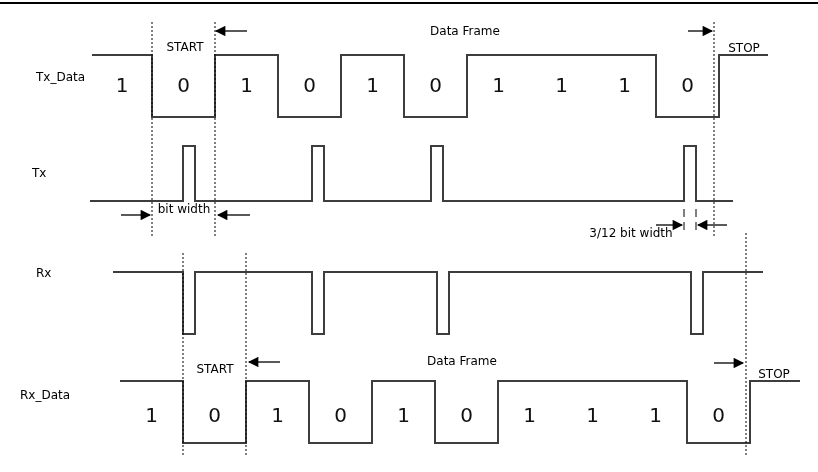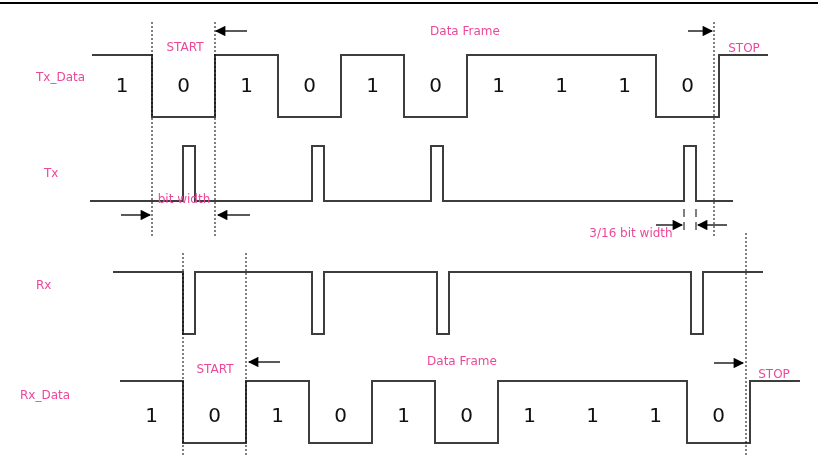--- a/index.html
+++ b/index.html
@@ -2,21 +2,21 @@
 <html><head>
 <meta charset="utf-8">
 <style>
   html,body{margin:0;padding:0;background:#fff;}
   .stage{
     position:relative;width:818px;height:472px;background:#fff;overflow:hidden;
     font-family:"DejaVu Sans","Liberation Sans",sans-serif;
   }
   .top-border{position:absolute;left:0;top:2px;width:818px;height:2px;background:#000;}
   .lbl{
-    position:absolute;font-size:12px;line-height:14px;color:#ec4899;white-space:nowrap;text-align:right;
+    position:absolute;font-size:12px;line-height:14px;color:#000000;white-space:nowrap;text-align:right;
   }
   .ctr{transform:translateX(-50%);}
   .bit{
     position:absolute;font-size:20px;line-height:24px;color:#111;
     transform:translateX(-50%);white-space:nowrap;
   }
   svg{position:absolute;left:0;top:0;}
 </style>
 </head>
 <body>
@@ -47,29 +47,29 @@
       <line x1="688" y1="31" x2="712" y2="31" stroke="#000000" stroke-width="1.3" marker-end="url(#ah)"></line>
       <line x1="121" y1="215" x2="150" y2="215" stroke="#000000" stroke-width="1.3" marker-end="url(#ah)"></line>
       <line x1="250" y1="215" x2="218" y2="215" stroke="#000000" stroke-width="1.3" marker-end="url(#ah)"></line>
       <line x1="656" y1="225" x2="682" y2="225" stroke="#000000" stroke-width="1.3" marker-end="url(#ah)"></line>
       <line x1="727" y1="225" x2="698" y2="225" stroke="#000000" stroke-width="1.3" marker-end="url(#ah)"></line>
       <line x1="280" y1="362" x2="249" y2="362" stroke="#000000" stroke-width="1.3" marker-end="url(#ah)"></line>
       <line x1="714" y1="363" x2="743" y2="363" stroke="#000000" stroke-width="1.3" marker-end="url(#ah)"></line>
     </svg>
 
   <div class="lbl" style="left:36px;top:70px">Tx_Data</div>
-  <div class="lbl" style="left:44px;top:166px">Tx</div>
-  <div class="lbl" style="left:36px;top:278px">Rx</div>
+  <div class="lbl" style="left:32px;top:166px">Tx</div>
+  <div class="lbl" style="left:36px;top:266px">Rx</div>
   <div class="lbl" style="left:20px;top:388px">Rx_Data</div>
 
   <div class="lbl ctr" style="left:185px;top:40px">START</div>
   <div class="lbl ctr" style="left:465px;top:24px">Data Frame</div>
   <div class="lbl ctr" style="left:744px;top:41px">STOP</div>
-  <div class="lbl ctr" style="left:184px;top:192px">bit width</div>
-  <div class="lbl ctr" style="left:631px;top:226px">3/16 bit width</div>
+  <div class="lbl ctr" style="left:184px;top:202px">bit width</div>
+  <div class="lbl ctr" style="left:631px;top:226px">3/12 bit width</div>
 
   <div class="lbl ctr" style="left:215px;top:362px">START</div>
   <div class="lbl ctr" style="left:462px;top:354px">Data Frame</div>
   <div class="lbl ctr" style="left:774px;top:367px">STOP</div>
 
   <div id="tx-bits">
       <span class="bit" style="left: 122px; top: 73px;">1</span>
       <span class="bit" style="left: 183.5px; top: 73px;">0</span>
       <span class="bit" style="left: 246.5px; top: 73px;">1</span>
       <span class="bit" style="left: 309.5px; top: 73px;">0</span>

